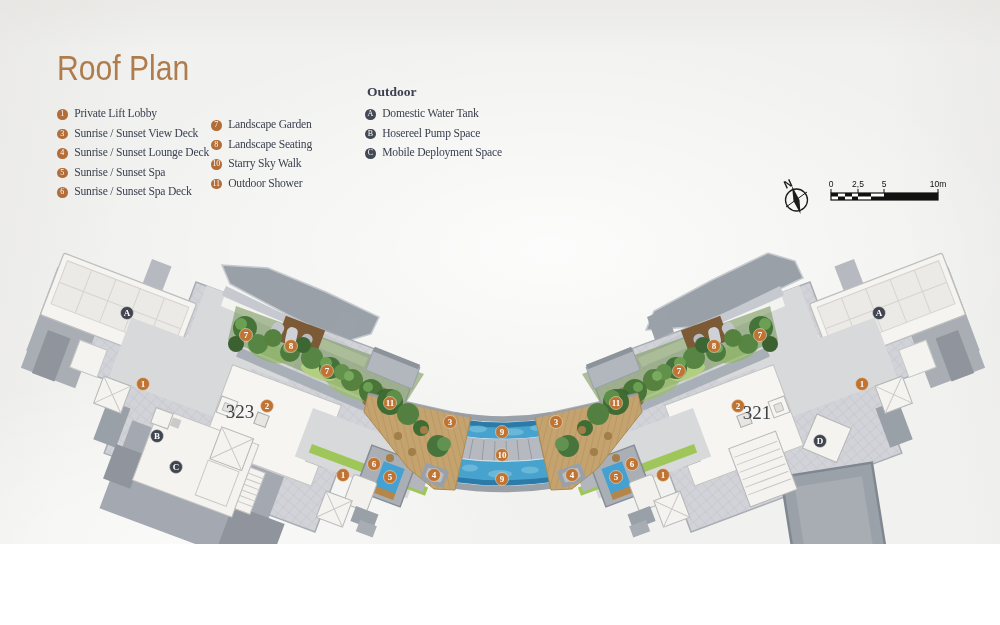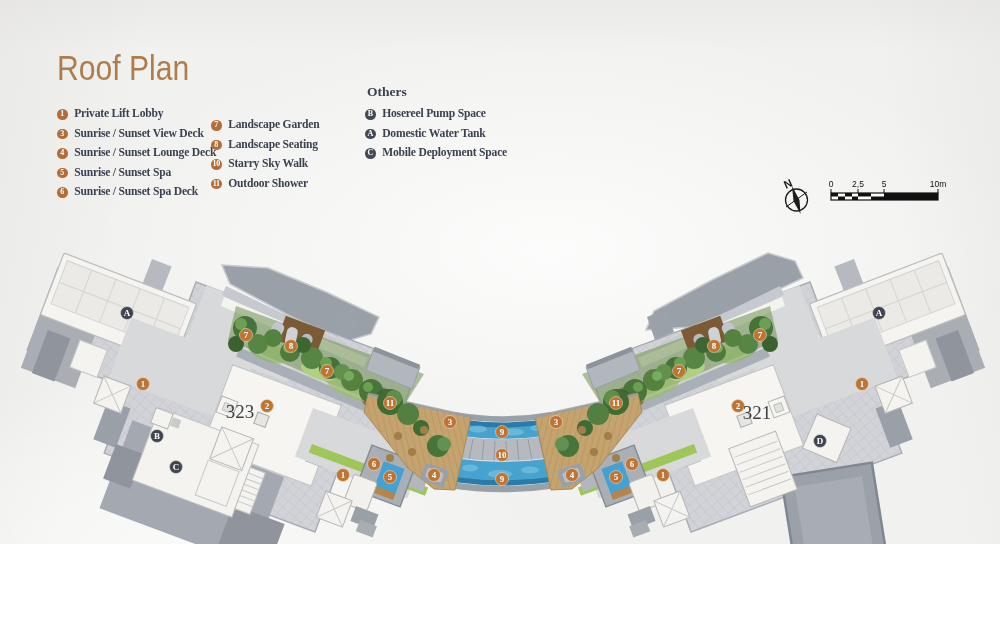--- a/index.html
+++ b/index.html
@@ -2,21 +2,21 @@
 <html><head>
 <meta charset="utf-8">
 <style>
   html,body{margin:0;padding:0;}
   #page{position:relative;width:1000px;height:544px;overflow:hidden;
     background:#f1f1ef;font-family:"Liberation Serif",serif;}
   .bgpatch{position:absolute;pointer-events:none;}
   #title{position:absolute;left:57px;top:48px;font-family:"Liberation Sans",sans-serif;
     font-size:35px;font-weight:400;color:#ae7c4d;letter-spacing:0px;transform:scaleX(.86);transform-origin:0 50%;}
   .leg{position:absolute;font-size:11.6px;color:#3b4150;white-space:nowrap;letter-spacing:-0.2px;}
-  .leg .row{height:19.6px;line-height:19.6px;font-weight:bold;}
+  .leg .row{height:19.6px;line-height:19.6px;}
   .bullet{display:inline-block;width:10.5px;height:10.5px;border-radius:50%;
     background:#b26d39;color:#fff;font-size:8px;line-height:10.5px;text-align:center;
     vertical-align:1px;margin-right:4px;font-family:"Liberation Serif",serif;}
   .bullet.dk{background:#444a55;}
   #others-h{position:absolute;left:367px;top:84px;font-size:13.5px;font-weight:bold;color:#3b4150;}
 </style>
 </head>
 <body>
 <div id="page">
 
@@ -37,25 +37,25 @@
     <div class="row"><span class="bullet">6</span> Sunrise / Sunset Spa Deck</div>
   </div>
 
   <div class="leg" style="left:211px;top:104px;margin-top:11px;">
     <div class="row"><span class="bullet">7</span> Landscape Garden</div>
     <div class="row"><span class="bullet">8</span> Landscape Seating</div>
     <div class="row"><span class="bullet">10</span> Starry Sky Walk</div>
     <div class="row"><span class="bullet">11</span> Outdoor Shower</div>
   </div>
 
-  <div id="others-h">Others</div>
+  <div id="others-h">Outdoor</div>
 
   <div class="leg" style="left:365px;top:104px;">
+    <div class="row"><span class="bullet dk">A</span> Domestic Water Tank</div>
     <div class="row"><span class="bullet dk">B</span> Hosereel Pump Space</div>
-    <div class="row"><span class="bullet dk">A</span> Domestic Water Tank</div>
     <div class="row"><span class="bullet dk">C</span> Mobile Deployment Space</div>
   </div>
 
   <svg id="plan" width="1000" height="625" viewBox="0 0 1000 625" style="position:absolute;left:0;top:0;" xmlns="http://www.w3.org/2000/svg">
     <defs>
       <pattern id="tiles" width="8" height="8" patternUnits="userSpaceOnUse" patternTransform="rotate(20.5)">
         <rect width="8" height="8" fill="#d2d3d8"></rect>
         <path d="M8 0H0V8" stroke="#c2c4c9" stroke-width="1" fill="none"></path>
       </pattern>
       <pattern id="deckp" width="6" height="12" patternUnits="userSpaceOnUse" patternTransform="rotate(-14)">

